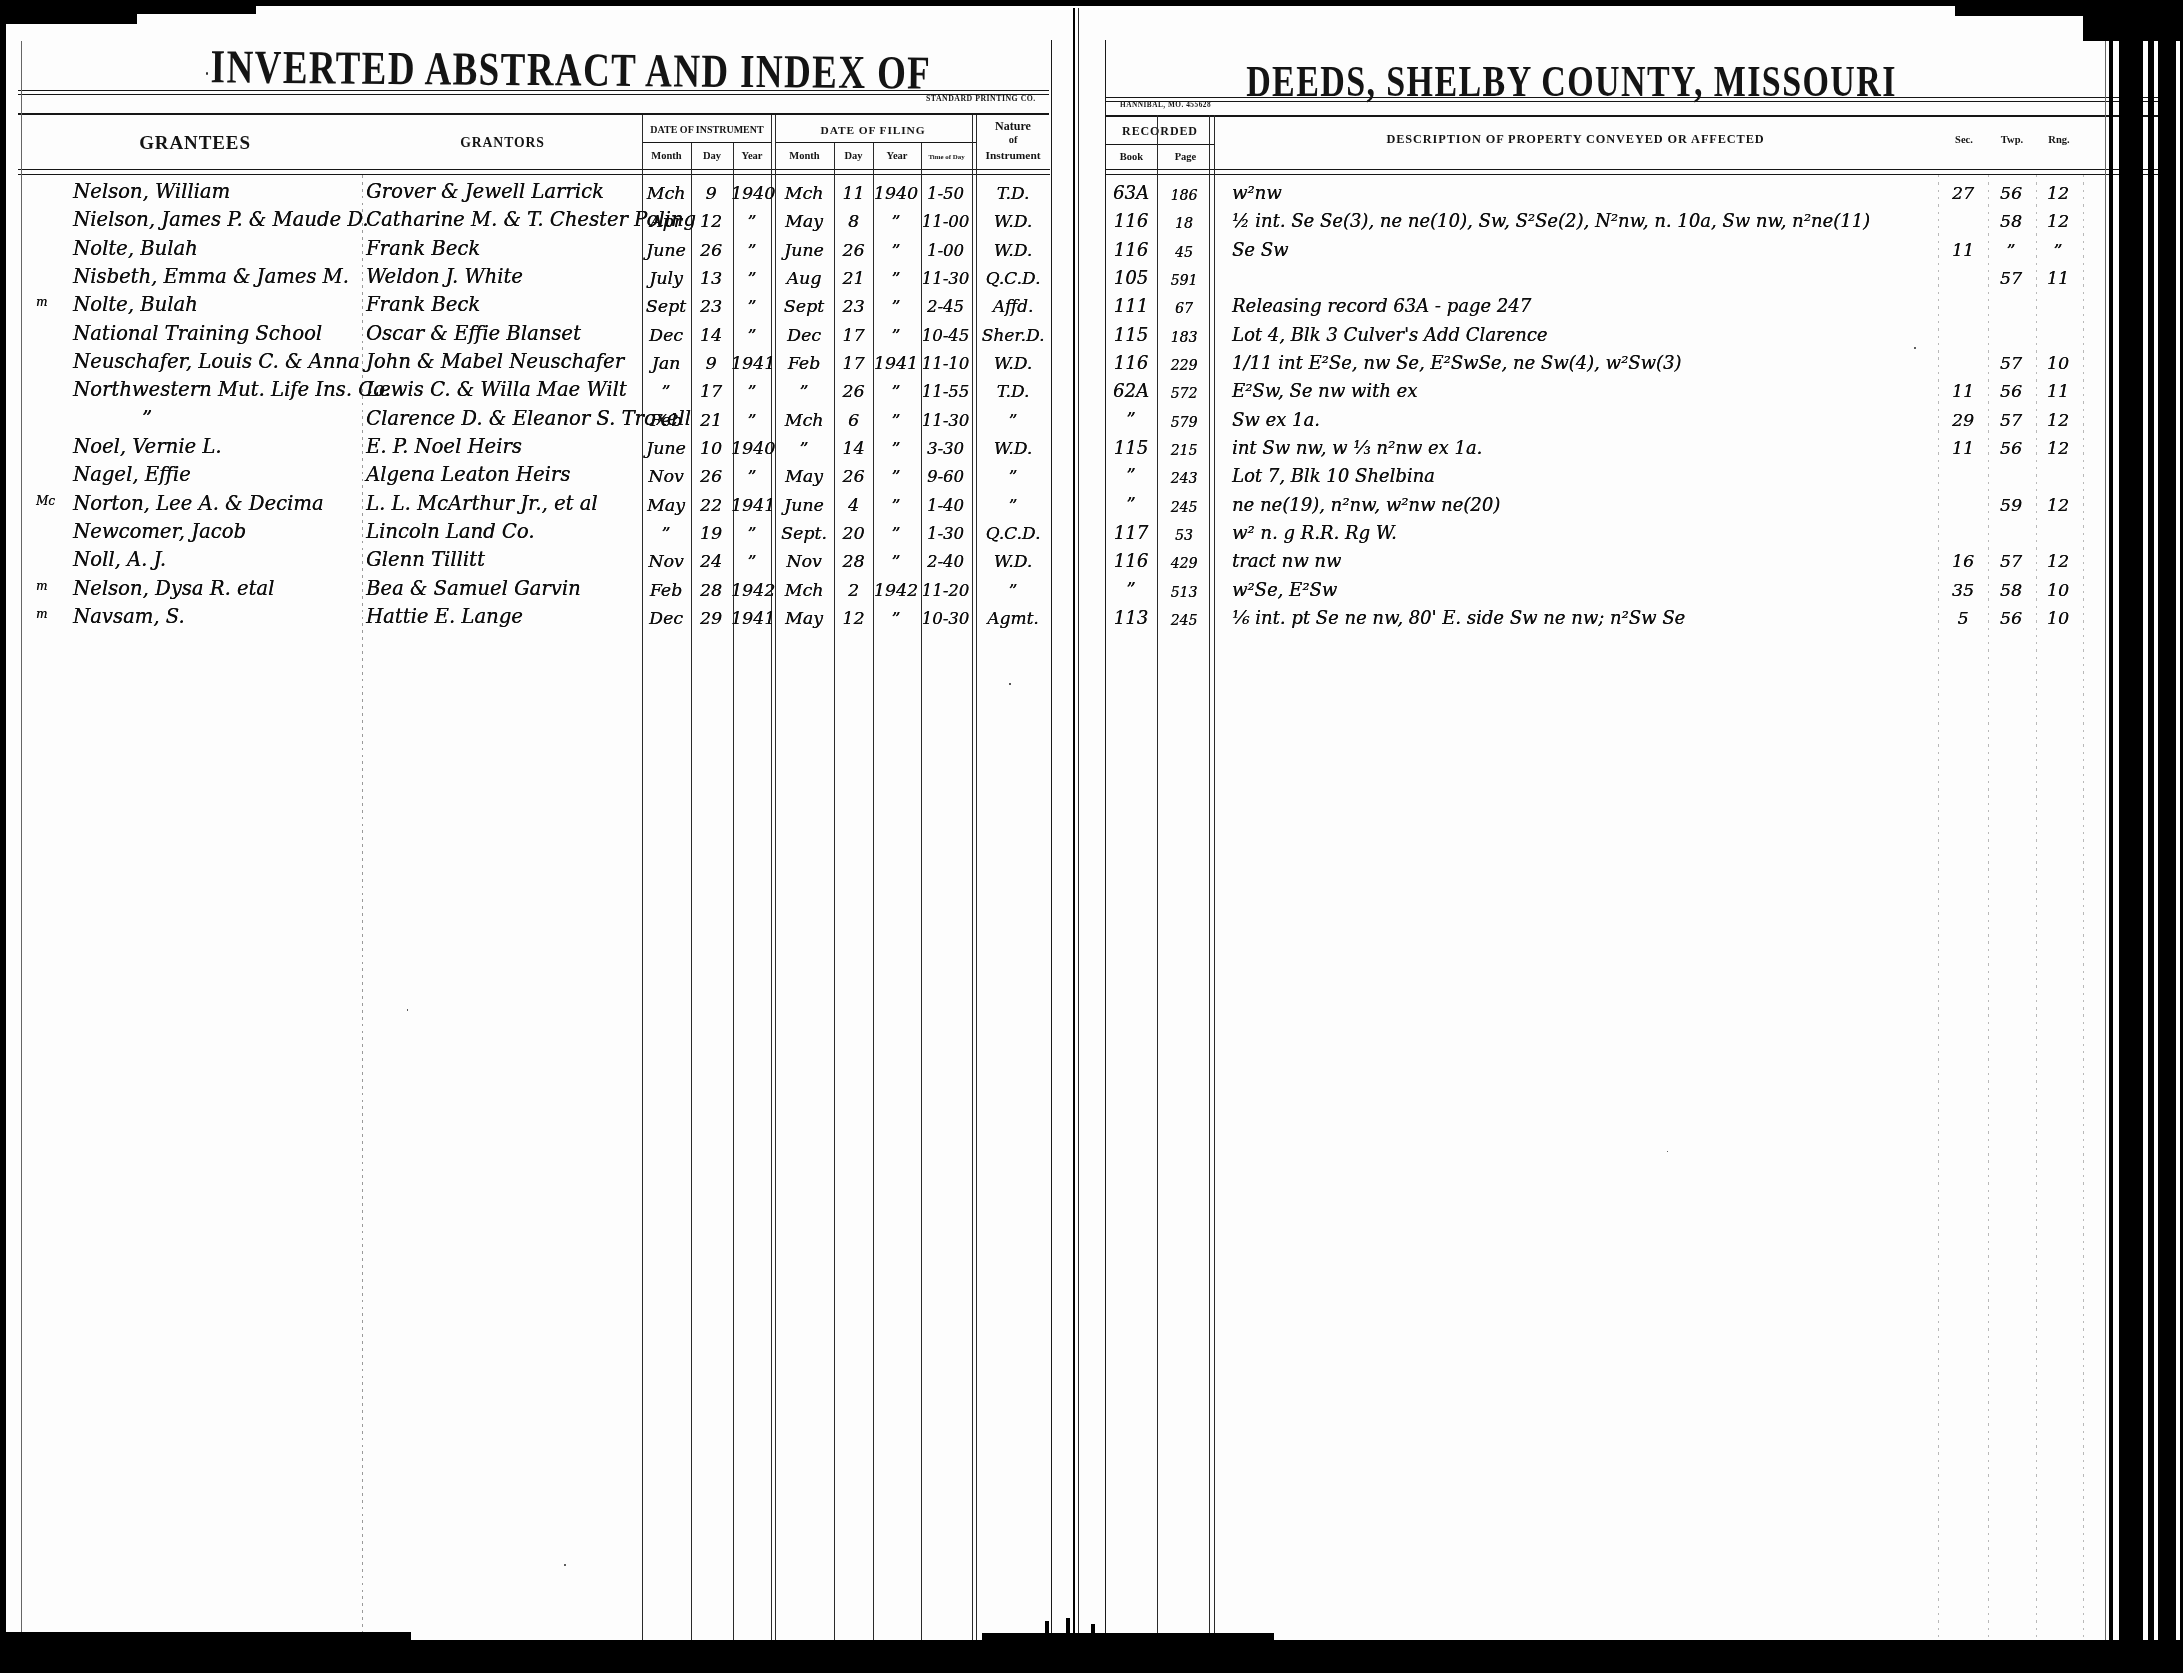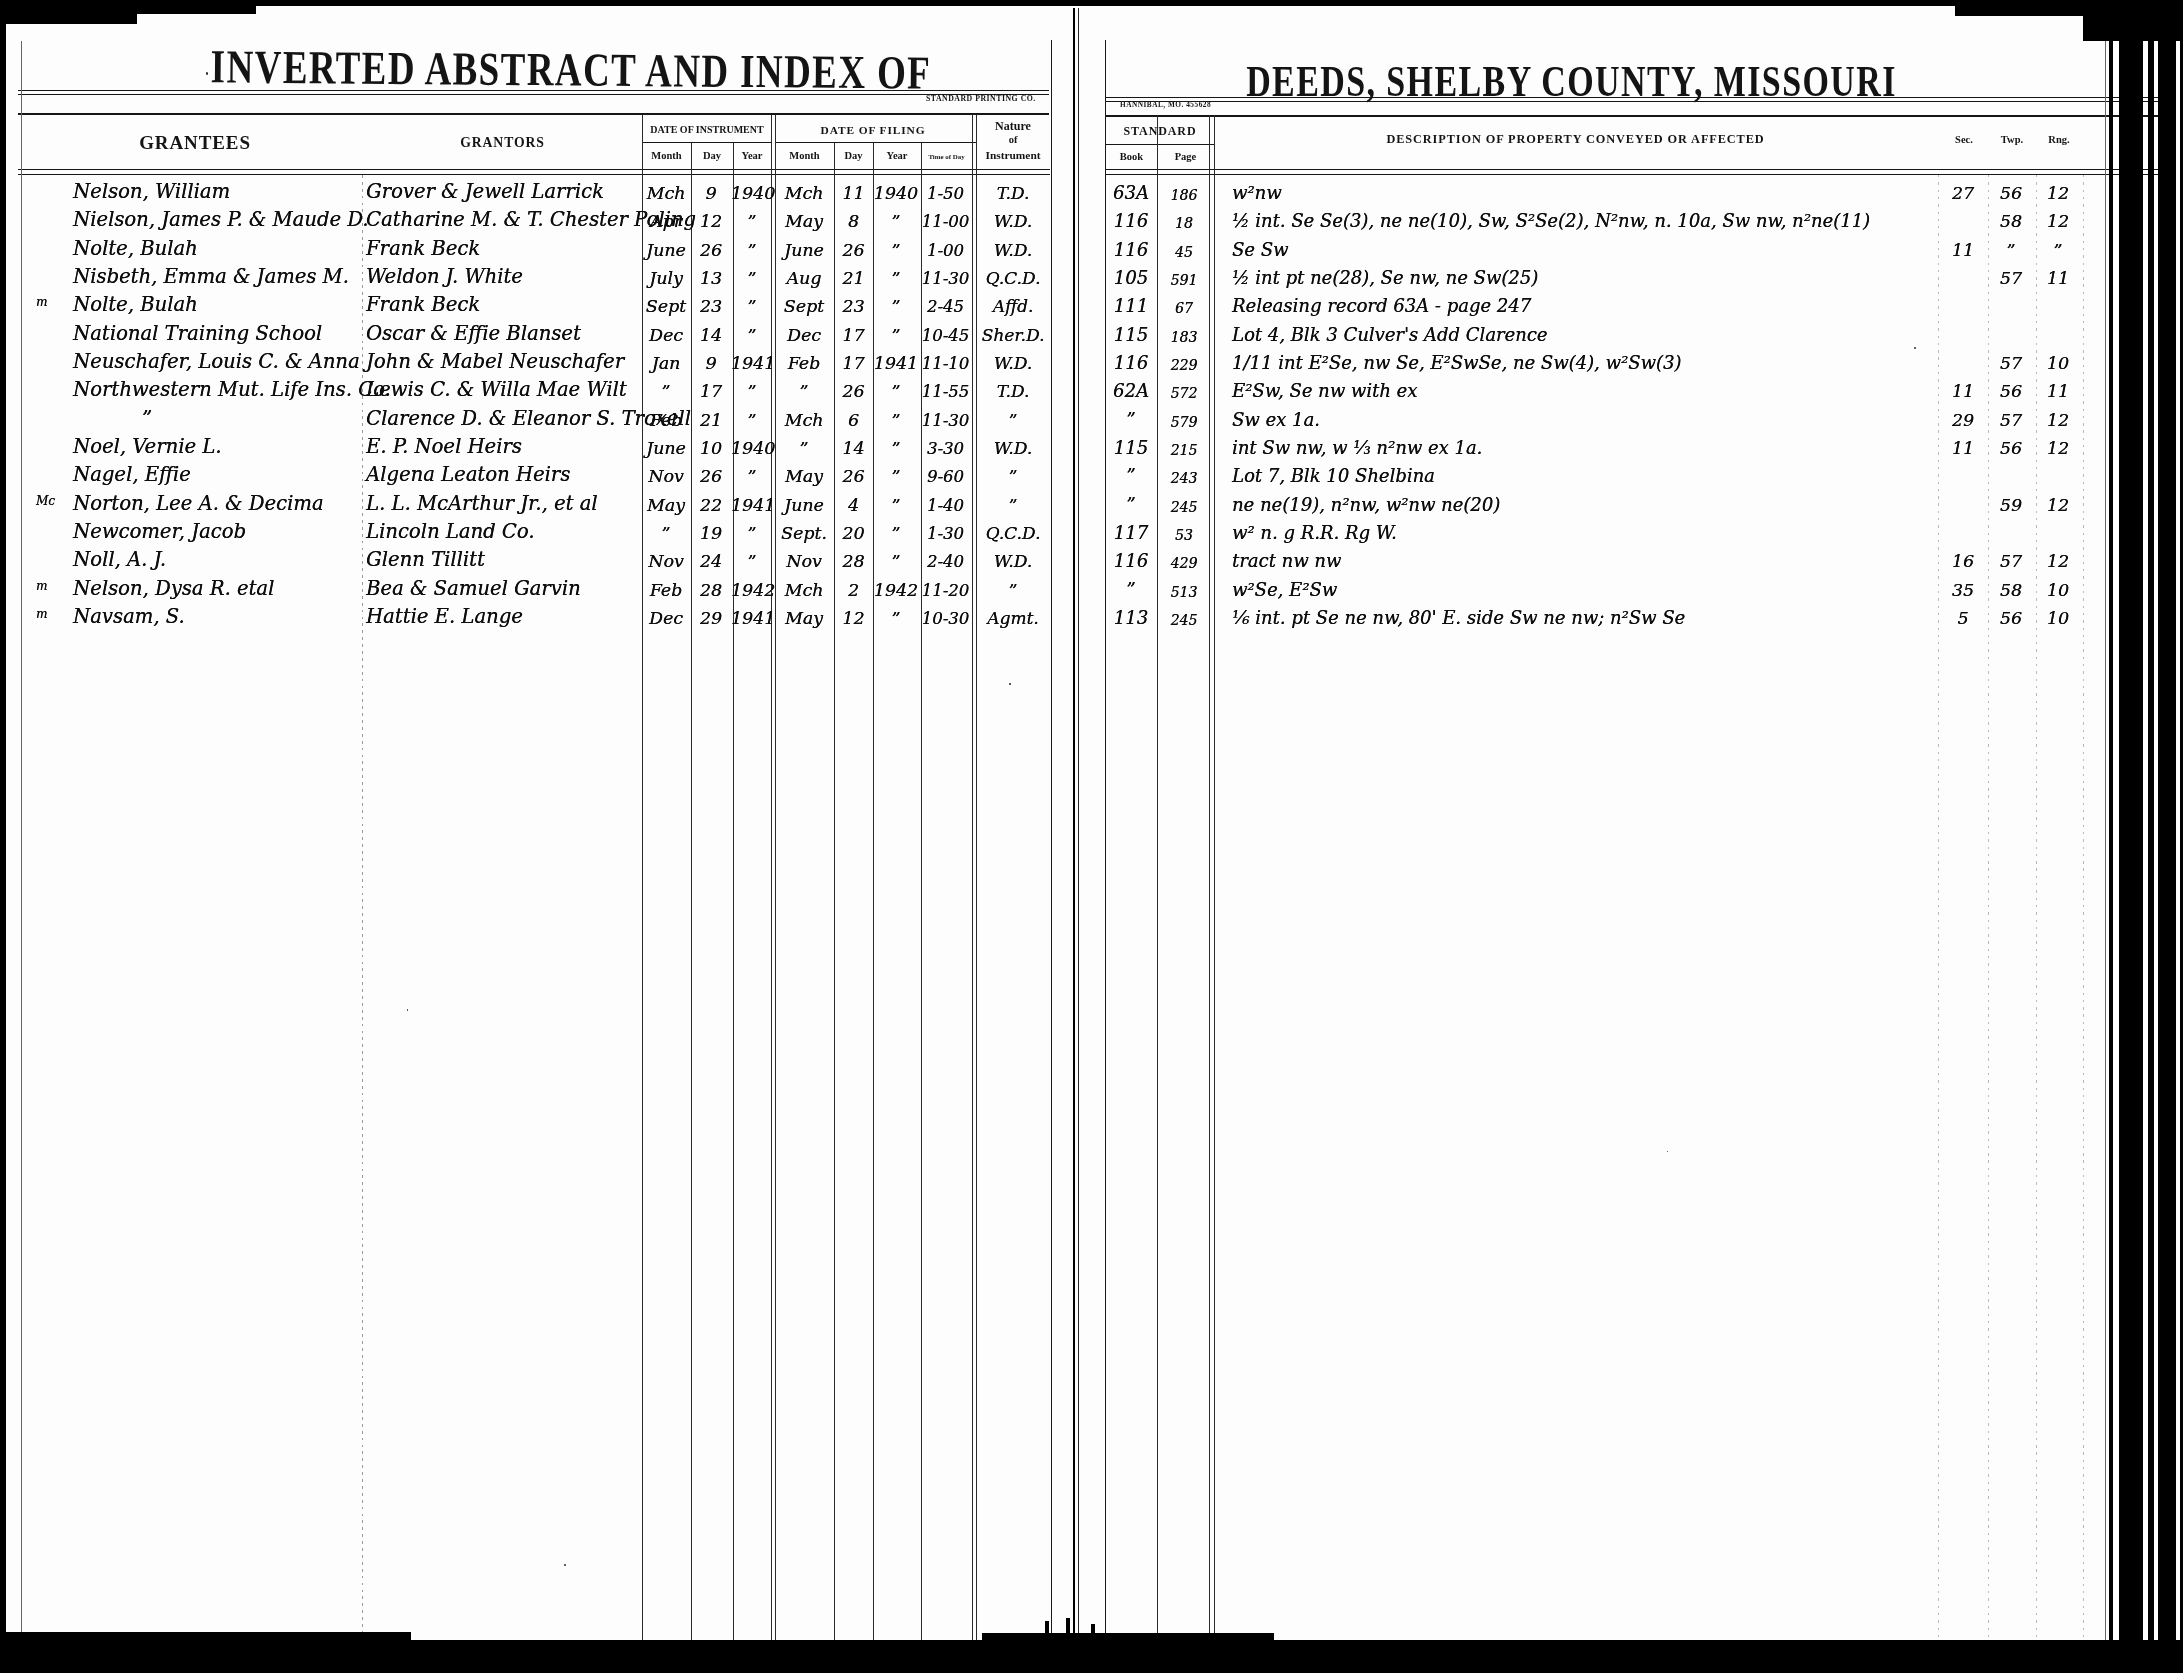--- a/index.html
+++ b/index.html
@@ -78,21 +78,21 @@
   <div class="print hcap" style="left:642px;width:49px;top:150px;font-size:10.5px;letter-spacing:0;">Month</div>
   <div class="print hcap" style="left:691px;width:42px;top:150px;font-size:10.5px;letter-spacing:0;">Day</div>
   <div class="print hcap" style="left:733px;width:38px;top:150px;font-size:10.5px;letter-spacing:0;">Year</div>
   <div class="print hcap" style="left:775px;width:59px;top:150px;font-size:10.5px;letter-spacing:0;">Month</div>
   <div class="print hcap" style="left:834px;width:39px;top:150px;font-size:10.5px;letter-spacing:0;">Day</div>
   <div class="print hcap" style="left:873px;width:48px;top:150px;font-size:10.5px;letter-spacing:0;">Year</div>
   <div class="print hcap" style="left:921px;width:51px;top:153px;font-size:6.9px;letter-spacing:0;">Time of Day</div>
   <div class="print hcap" style="left:976px;width:74px;top:119px;font-size:12px;letter-spacing:0;">Nature</div>
   <div class="print hcap" style="left:976px;width:74px;top:134px;font-size:10.5px;letter-spacing:0;">of</div>
   <div class="print hcap" style="left:976px;width:74px;top:149px;font-size:11.4px;letter-spacing:0;">Instrument</div>
-  <div class="print hcap" style="left:1106px;width:108px;top:124px;font-size:12px;">STANDARD</div>
+  <div class="print hcap" style="left:1106px;width:108px;top:124px;font-size:12px;">RECORDED</div>
   <div class="print hcap" style="left:1106px;width:51px;top:151px;font-size:10.5px;letter-spacing:0;">Book</div>
   <div class="print hcap" style="left:1157px;width:57px;top:151px;font-size:10.5px;letter-spacing:0;">Page</div>
   <div class="print hcap" style="left:1214px;width:723px;top:132px;font-size:12.3px;">DESCRIPTION OF PROPERTY CONVEYED OR AFFECTED</div>
   <div class="print hcap" style="left:1941px;width:46px;top:134px;font-size:10.5px;letter-spacing:0;">Sec.</div>
   <div class="print hcap" style="left:1989px;width:46px;top:134px;font-size:10.5px;letter-spacing:0;">Twp.</div>
   <div class="print hcap" style="left:2036px;width:46px;top:134px;font-size:10.5px;letter-spacing:0;">Rng.</div>
 
   <div class="vl" style="left:21px;top:41px;height:1601px;background:#666;"></div>
   <div class="vd" style="left:362px;top:175px;height:1466px;"></div>
   <div class="vl" style="left:642px;top:115px;height:1531px;"></div>
@@ -183,21 +183,20 @@
       <span class="hw f-im">July</span>
       <span class="hw f-id">13</span>
       <span class="hw f-iy">”</span>
       <span class="hw f-fm">Aug</span>
       <span class="hw f-fd">21</span>
       <span class="hw f-fy">”</span>
       <span class="hw f-ft">11-30</span>
       <span class="hw f-nat">Q.C.D.</span>
       <span class="hw f-book">105</span>
       <span class="hw f-page">591</span>
-      <span class="hw f-desc">½ int pt ne(28), Se nw, ne Sw(25)</span>
       <span class="hw f-sec"></span>
       <span class="hw f-twp">57</span>
       <span class="hw f-rng">11</span>
     </div>
       <div class="lrow" style="top: 291px;">
       <span class="hw f-margin">m</span>
       <span class="hw f-grantee">Nolte, Bulah</span>
       <span class="hw f-grantor">Frank Beck</span>
       <span class="hw f-im">Sept</span>
       <span class="hw f-id">23</span>

